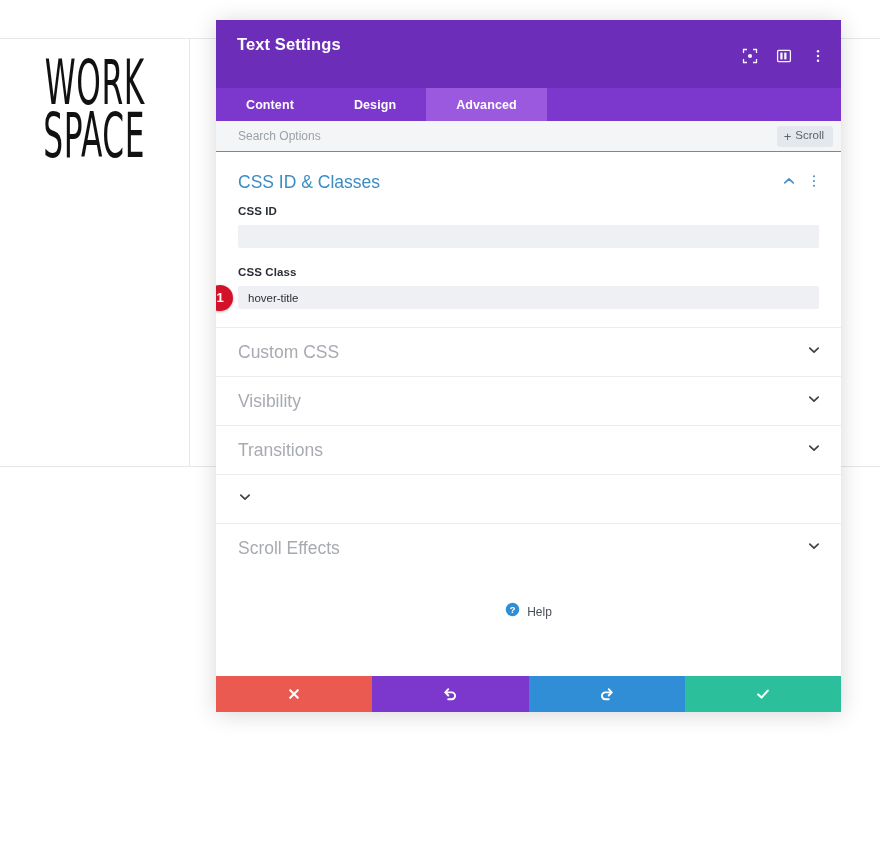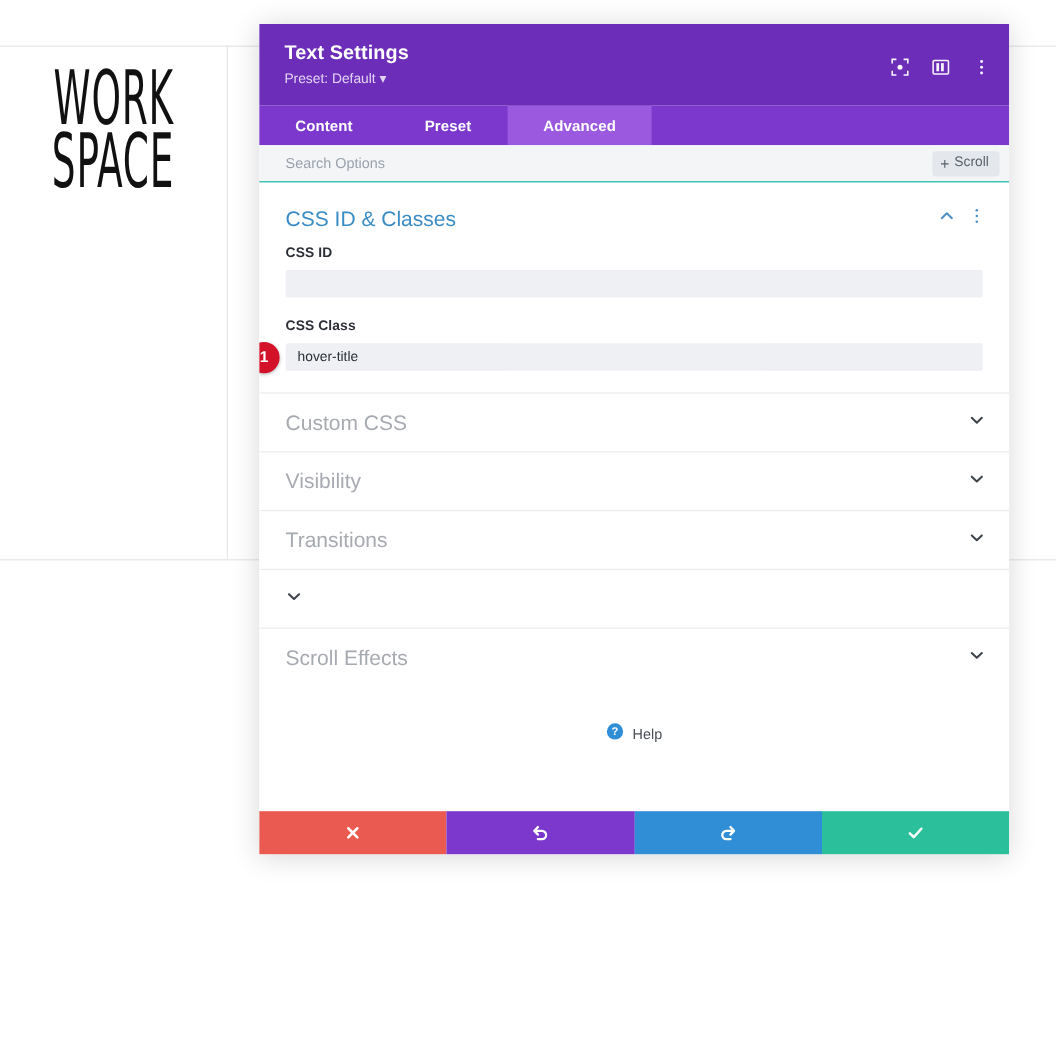--- a/index.html
+++ b/index.html
@@ -292,21 +292,20 @@
   <div class="workspace-logo">
     <div class="ln">WORK</div>
     <div class="ln">SPACE</div>
   </div>
 </div>
 
 <div id="settings-panel">
 
   <div class="panel-header">
     <div class="panel-title">Text Settings</div>
-    <div class="panel-preset">Preset: Default ▾</div>
 
     <div class="header-icons">
       <div class="hicon">
         <svg width="16" height="16" viewBox="0 0 16 16" fill="none" stroke="#ffffff" stroke-width="1.3">
           <path d="M1.5 5V1.5H5M11 1.5h3.5V5M14.5 11v3.5H11M5 14.5H1.5V11"></path>
           <circle cx="8" cy="8" r="2.1" fill="#ffffff" stroke="none"></circle>
         </svg>
       </div>
       <div class="hicon">
         <svg width="16" height="16" viewBox="0 0 16 16" fill="none" stroke="#ffffff" stroke-width="1.3">
@@ -320,21 +319,21 @@
           <circle cx="8" cy="3.2" r="1.22"></circle>
           <circle cx="8" cy="8" r="1.22"></circle>
           <circle cx="8" cy="12.8" r="1.22"></circle>
         </svg>
       </div>
     </div>
   </div>
 
   <div class="panel-tabs">
     <div class="tab">Content</div>
-    <div class="tab">Preset</div>
+    <div class="tab">Design</div>
     <div class="tab active">Advanced</div>
   </div>
 
   <div class="panel-search">
     <input class="search-input" type="text" placeholder="Search Options" style="">
     <button class="filter-btn">
       <span class="plus">+</span>
       <span>Scroll</span>
     </button>
   </div>

